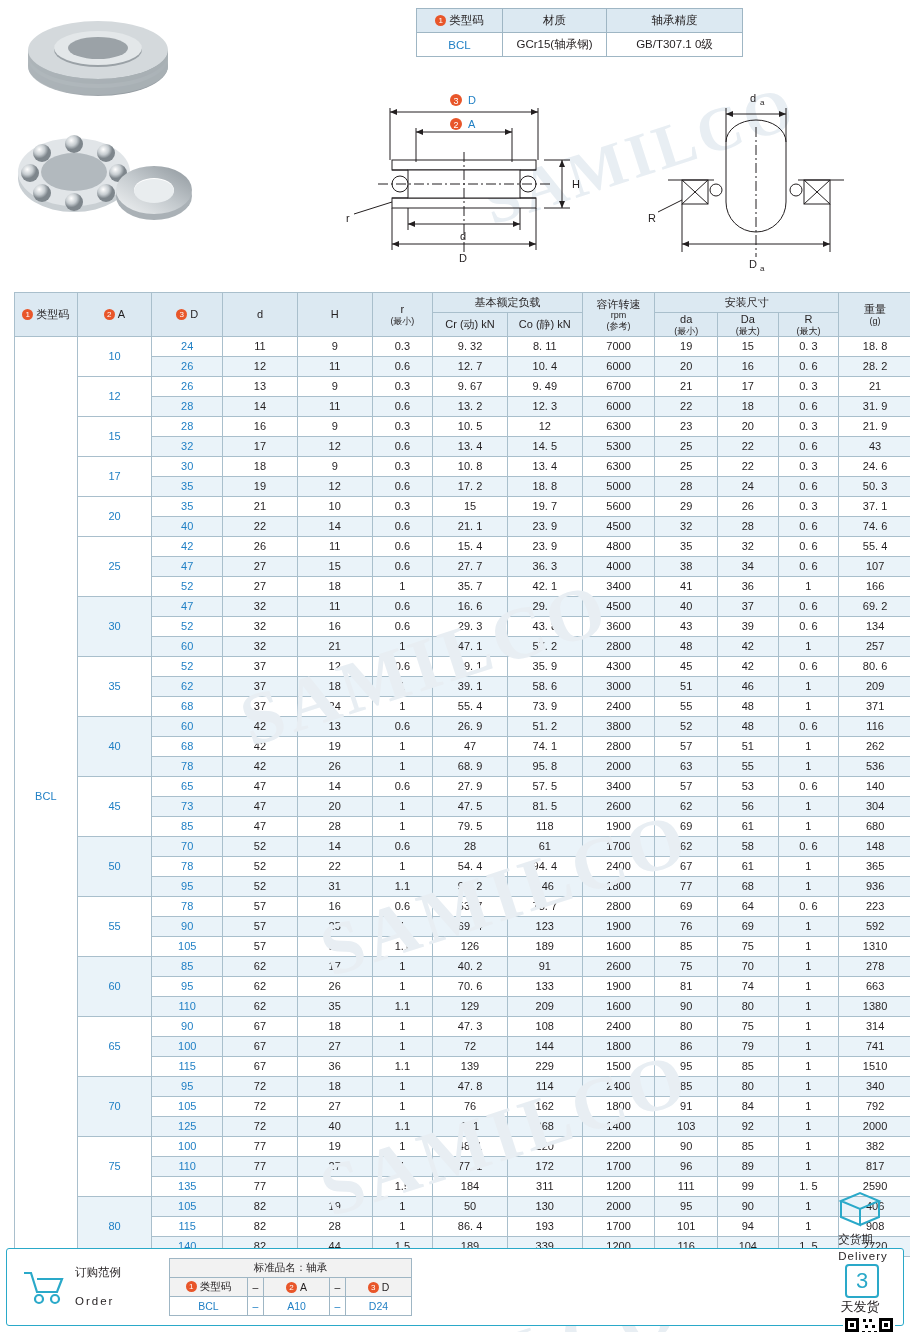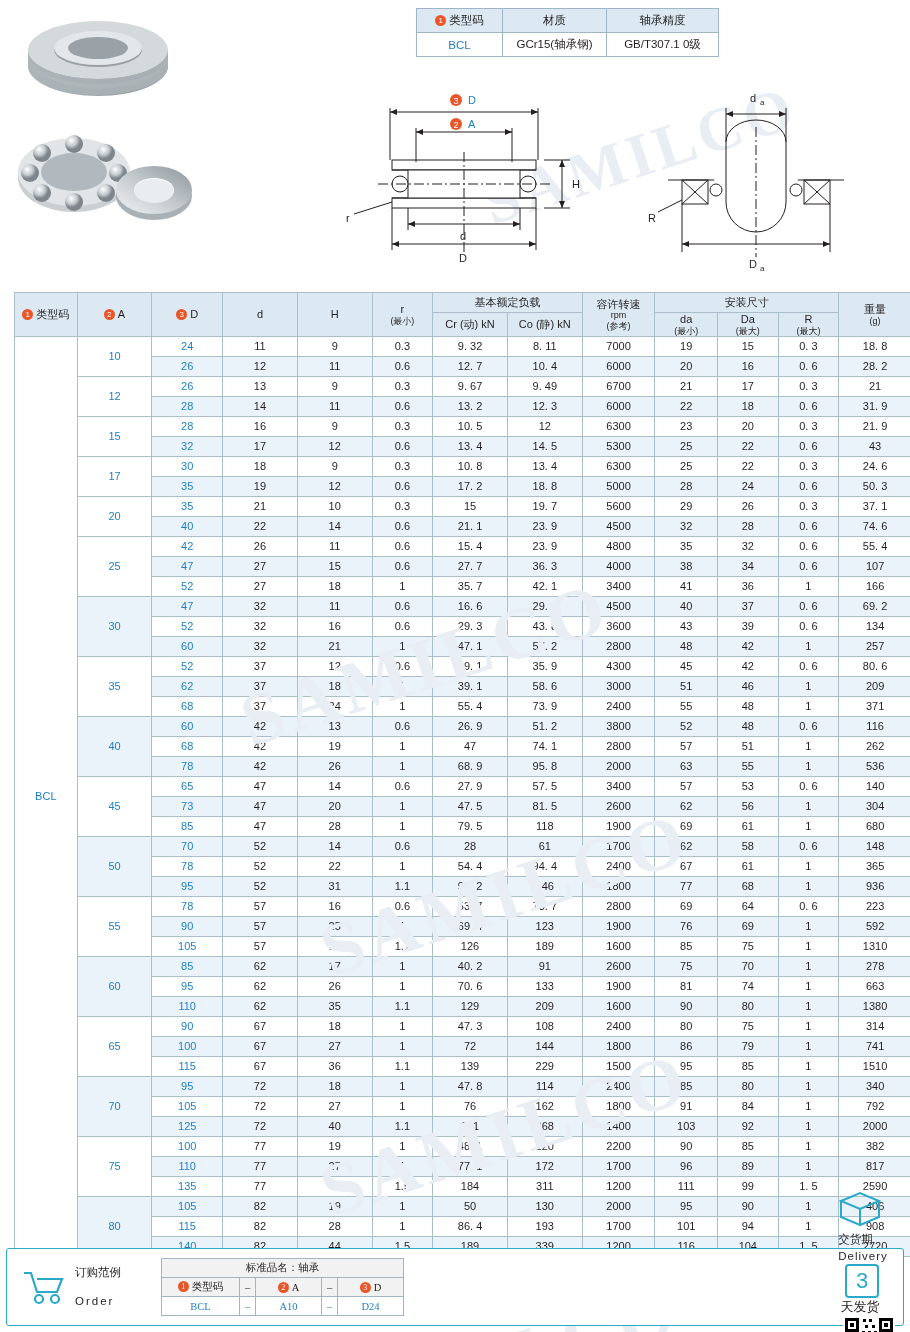--- a/index.html
+++ b/index.html
@@ -26,21 +26,21 @@
   .hdr-table td, .hdr-table th {
     border: 1px solid #9fb6c4;
     text-align: center;
     font-size: 11.5px;
     padding: 4px 8px;
     font-weight: normal;
   }
   .hdr-table thead td { background: #dce9f2; height: 22px; }
   .hdr-table tbody td { background: #ffffff; height: 22px; }
   .hdr-table tbody td.code { color: #1f7fc4; }
-  .c1 { width:86px; } .c2 { width:104px; } .c3 { width:112px; }
+  .c1 { width:86px; } .c2 { width:104px; } .c3 { width:136px; }
 
   .num-badge {
     display:inline-block; width:11px; height:11px; border-radius:50%;
     background:#e8562a; color:#fff; font-size:8px; line-height:11px;
     text-align:center; margin-right:3px; vertical-align:1px;
   }
 
   .drawing { position:absolute; left: 330px; top: 72px; width: 560px; height: 210px; }
 
   
@@ -77,21 +77,21 @@
   
   .footer {
     position:absolute; left:6px; top:1248px; width:898px; height:78px;
     border:1px solid #2aa9c9; border-radius:3px;
     background:#ffffff;
   }
   .foot-inner { display:flex; align-items:center; height:100%; padding:0 8px; }
   .order-ico { width:58px; display:flex; justify-content:center; }
   .order-lbl { font-size:11.5px; line-height:1.45; margin-left:2px; width:74px; }
   .order-lbl .en { letter-spacing:2px;margin-top:12px; }
-  .order-table { border-collapse:collapse; margin-left:12px;font-family:Liberation Serif, serif; }
+  .order-table { border-collapse:collapse; margin-left:20px; }
   .order-table td {
     border:1px solid #9fb6c4; font-size:10.5px; text-align:center;
     height:19px; padding:1px 4px; font-weight:normal;
   }
   .order-table td.head { background:#f2f2f2; }
   .order-table td.val { color:#1f7fc4; }
   .delivery { display:flex; align-items:center; margin-left:auto;flex-direction:column; }
   .deliv-txt { font-size:11.5px; line-height:1.4; margin-left:6px; }
   .deliv-txt .en { letter-spacing:1px; }
   .days-box {

